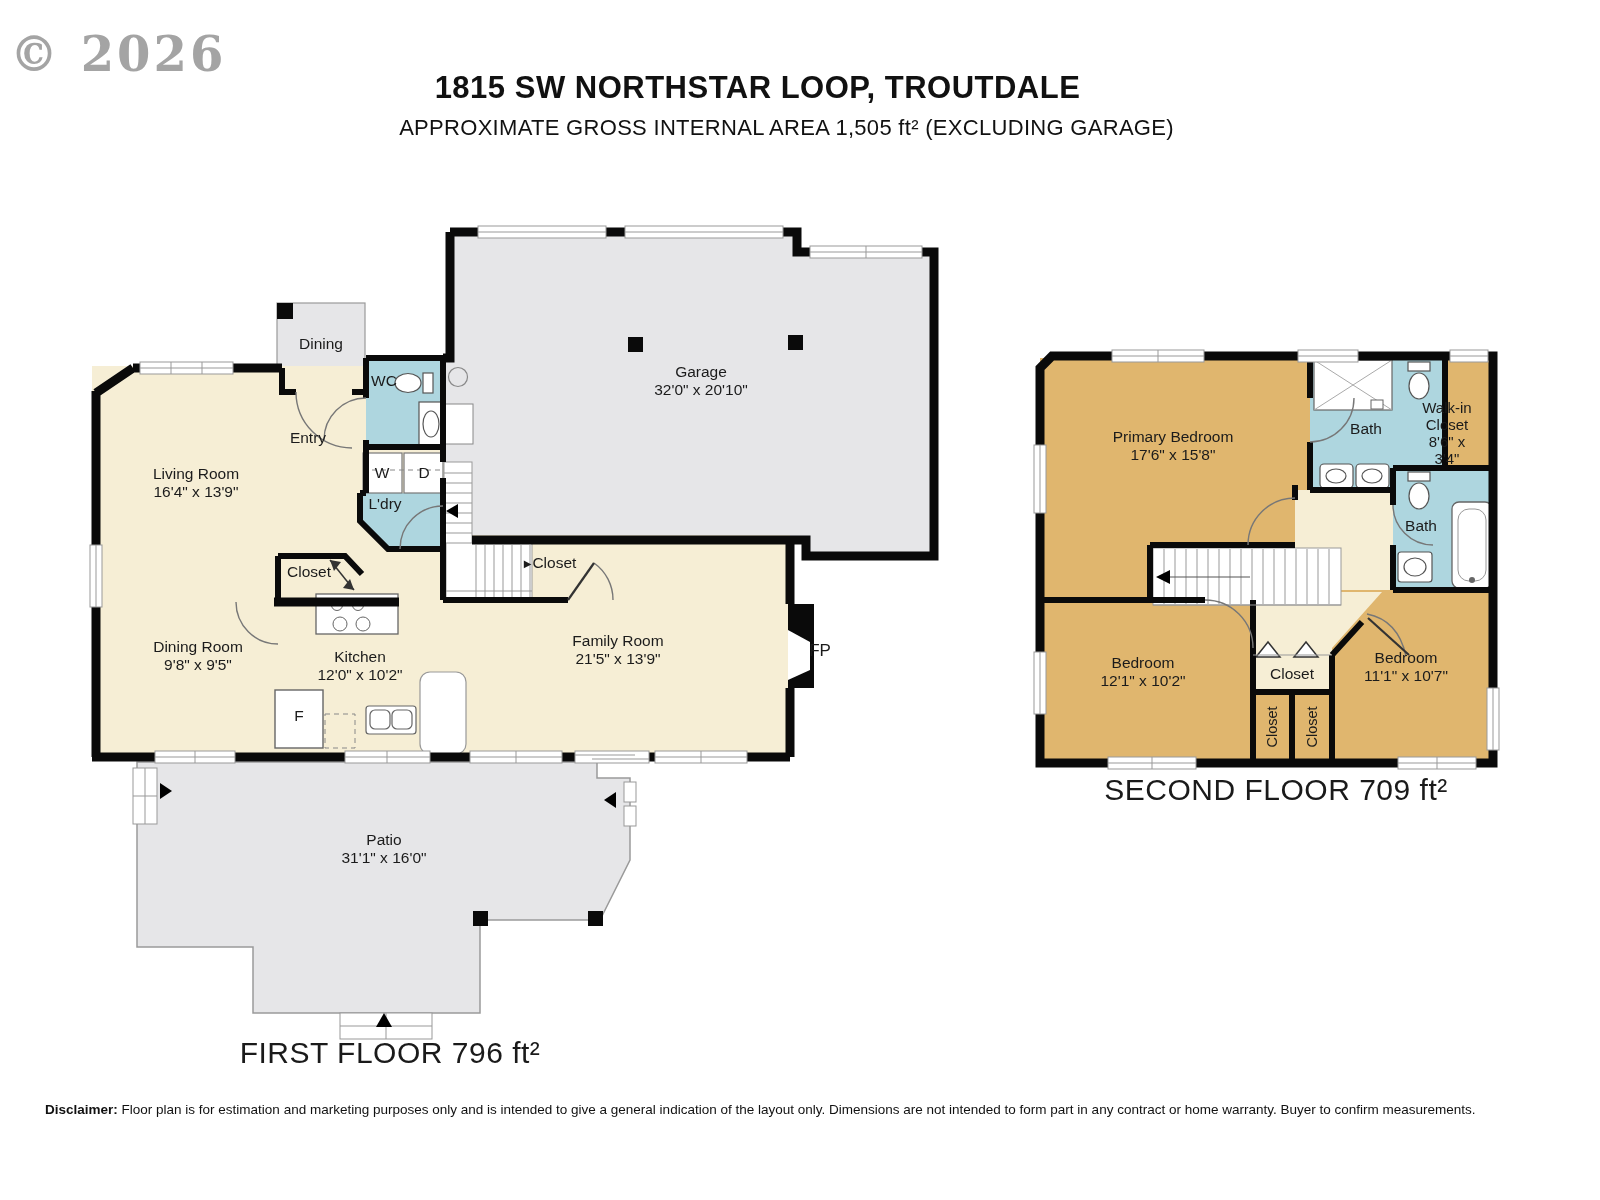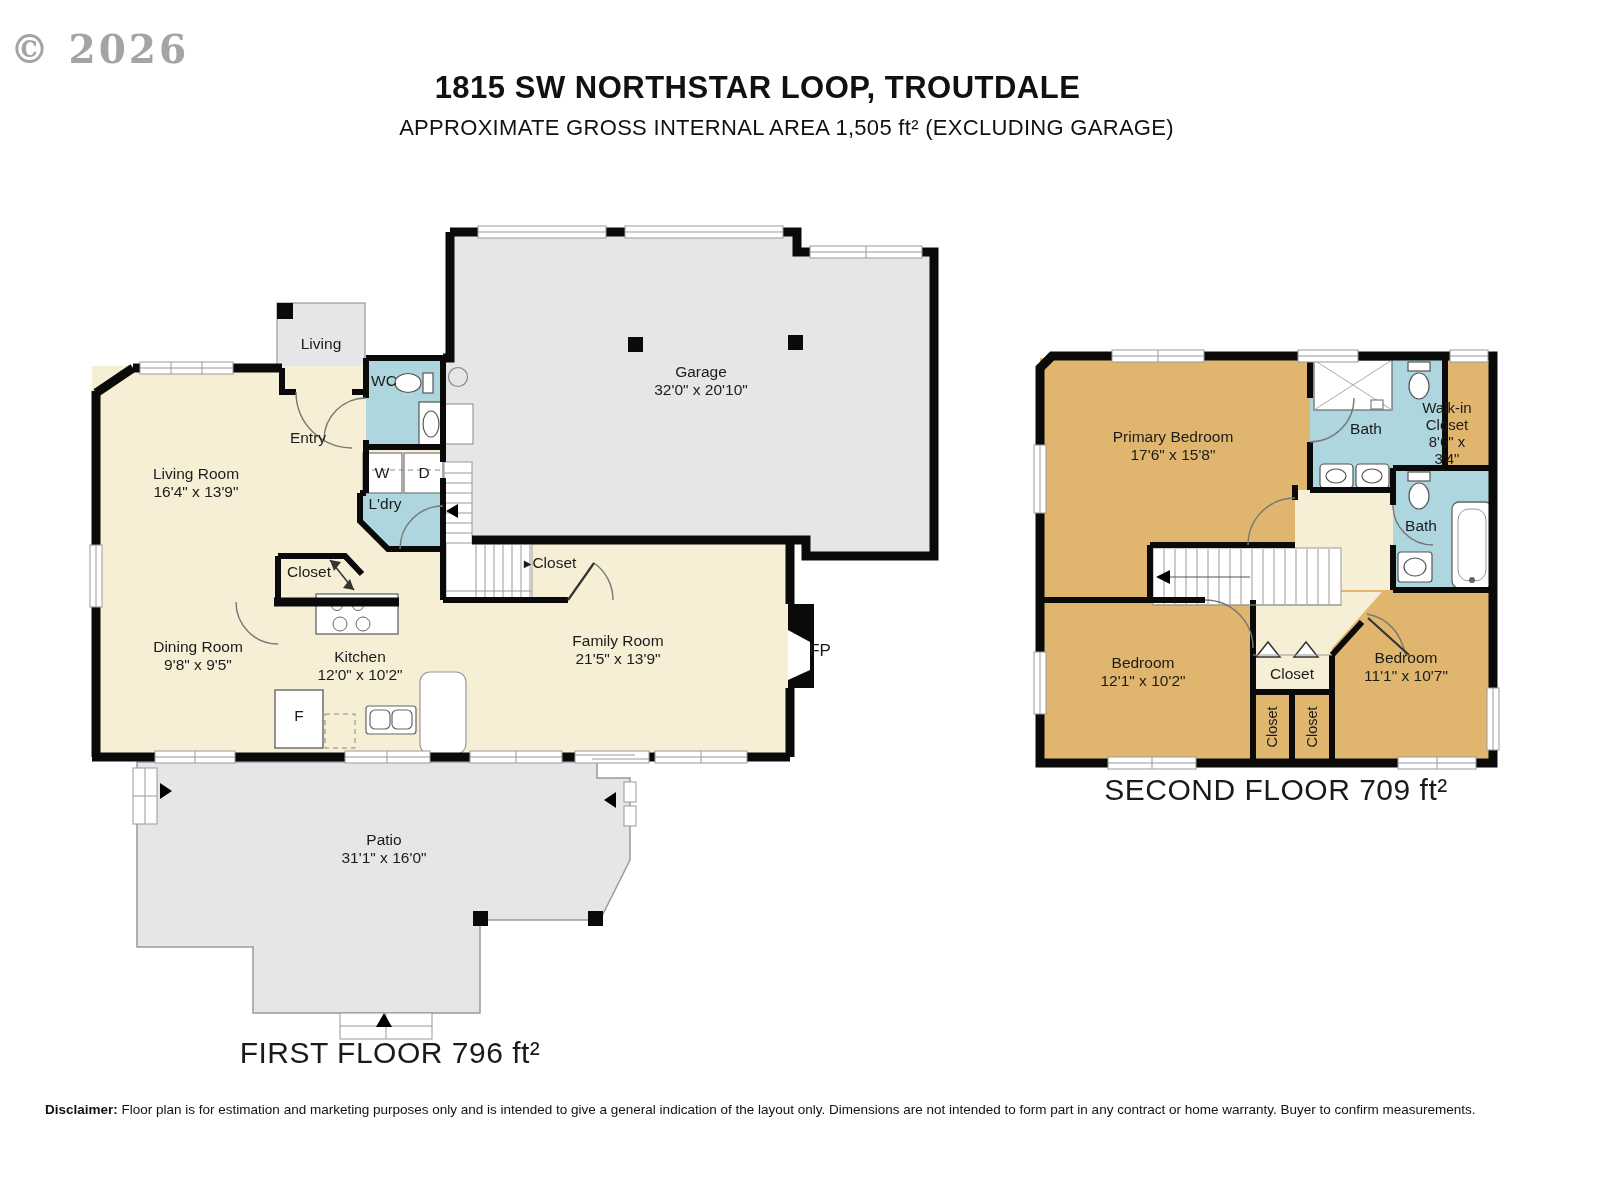--- a/index.html
+++ b/index.html
@@ -1,18 +1,18 @@
 <!DOCTYPE html>
 <html><head>
 <meta charset="utf-8">
 <style>
   html,body{margin:0;padding:0;background:#fff;}
   body{width:1600px;height:1200px;position:relative;font-family:"Liberation Sans",sans-serif;overflow:hidden;}
   svg{position:absolute;left:0;top:0;}
-  .watermark{position:absolute;left:10px;top:26px;font-family:"DejaVu Serif",serif;font-size:39px;font-weight:bold;color:#8e8e8e;letter-spacing:3px;opacity:.8;}
+  .watermark{position:absolute;left:10px;top:26px;font-family:"DejaVu Serif",serif;font-size:48px;font-weight:bold;color:#8e8e8e;letter-spacing:3px;opacity:.8;}
   .title{position:absolute;left:0;top:70px;width:1515px;text-align:center;font-size:31px;font-weight:bold;color:#111;letter-spacing:.5px;white-space:nowrap;}
   .subtitle{position:absolute;left:0;top:115px;width:1525px;text-align:center;font-size:22px;color:#111;letter-spacing:.3px;white-space:nowrap;margin-left:24px;}
   .lbl{position:absolute;transform:translate(-50%,-50%);font-size:15.5px;line-height:18px;color:#1b1b1b;text-align:center;white-space:nowrap;}
   .lbl.rot{transform:translate(-50%,-50%) rotate(-90deg);}
   .lbl.wrap{white-space:normal;width:58px;line-height:17px;font-size:15px;}
   .lbl .arrow{font-size:10px;vertical-align:1px;margin-right:1px;}
   .area{position:absolute;transform:translateX(-50%);font-size:30px;color:#1a1a1a;letter-spacing:.5px;white-space:nowrap;}
   .disclaimer{position:absolute;left:45px;top:1102px;width:1510px;font-size:13.5px;color:#111;}
   .disclaimer .b{font-weight:bold;}
 </style>
@@ -221,21 +221,21 @@
       <path d="M1406,656 Q1398,620 1367,614"></path>
     </g>
     <path d="M1368,618 L1409,655" stroke="#333" stroke-width="2.2" fill="none"></path>
   </g>
 </svg>
 
 <div class="watermark">© 2026</div>
 <div class="title">1815 SW NORTHSTAR LOOP, TROUTDALE</div>
 <div class="subtitle">APPROXIMATE GROSS INTERNAL AREA 1,505 ft² (EXCLUDING GARAGE)</div>
 
-<div class="lbl" style="left:321px;top:344px">Living</div>
+<div class="lbl" style="left:321px;top:344px">Dining</div>
 <div class="lbl" style="left:384px;top:381px">WC</div>
 <div class="lbl" style="left:308px;top:438px">Entry</div>
 <div class="lbl" style="left:196px;top:483px">
   <div>Living Room</div>
   <div>16'4" x 13'9"</div>
 </div>
 <div class="lbl" style="left:382px;top:473px">W</div>
 <div class="lbl" style="left:424px;top:473px">D</div>
 <div class="lbl" style="left:385px;top:504px">L'dry</div>
 <div class="lbl" style="left:701px;top:381px">

